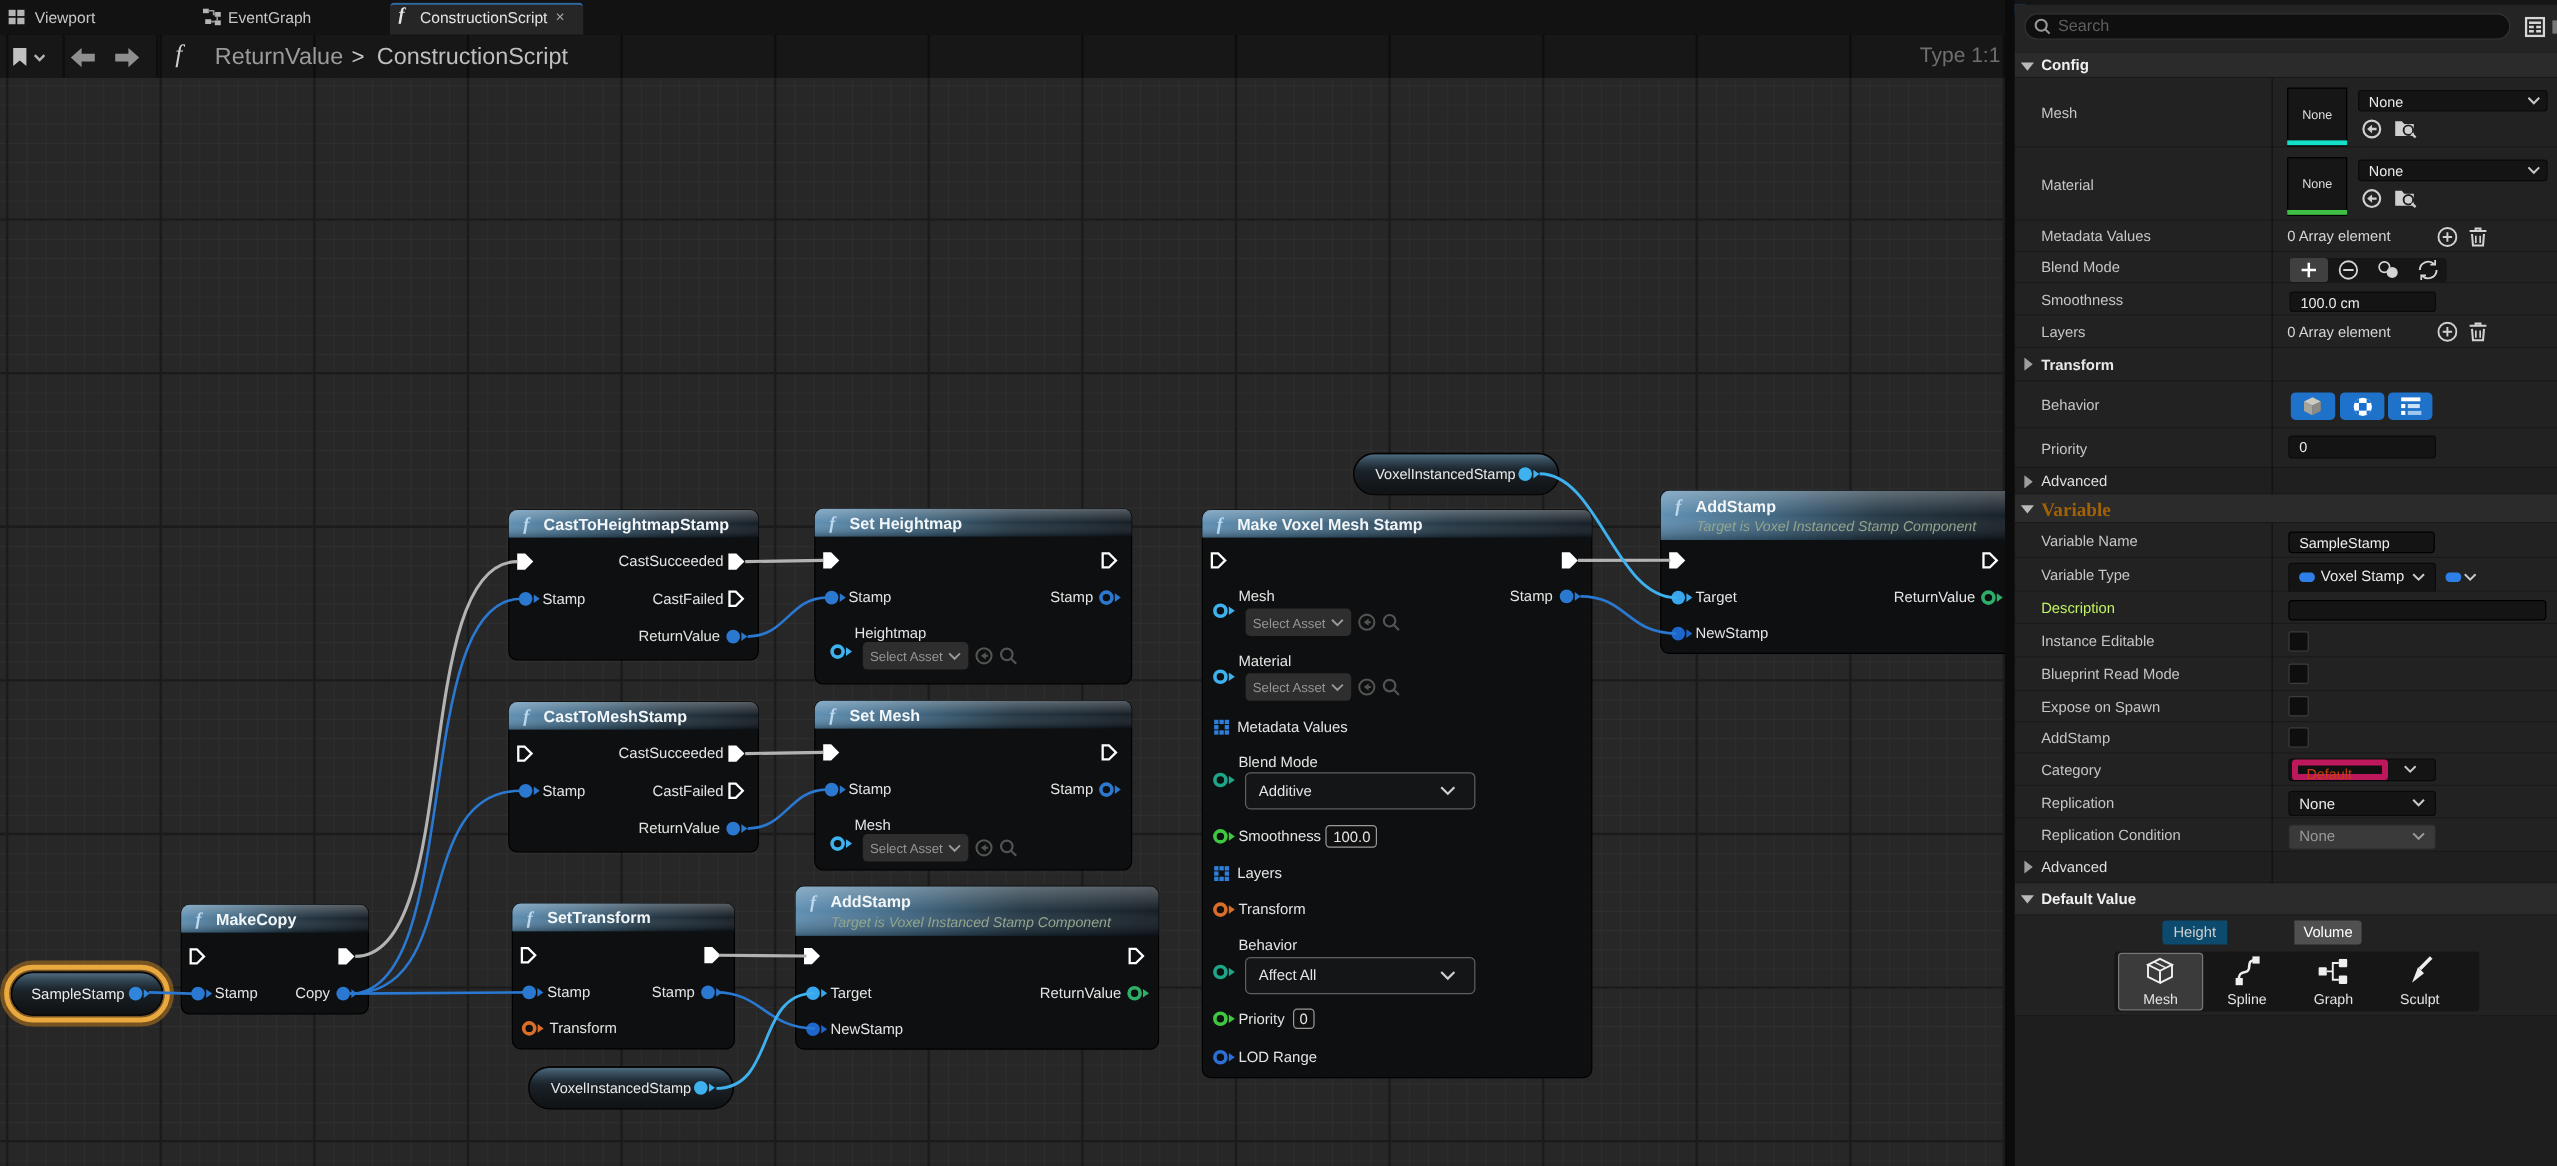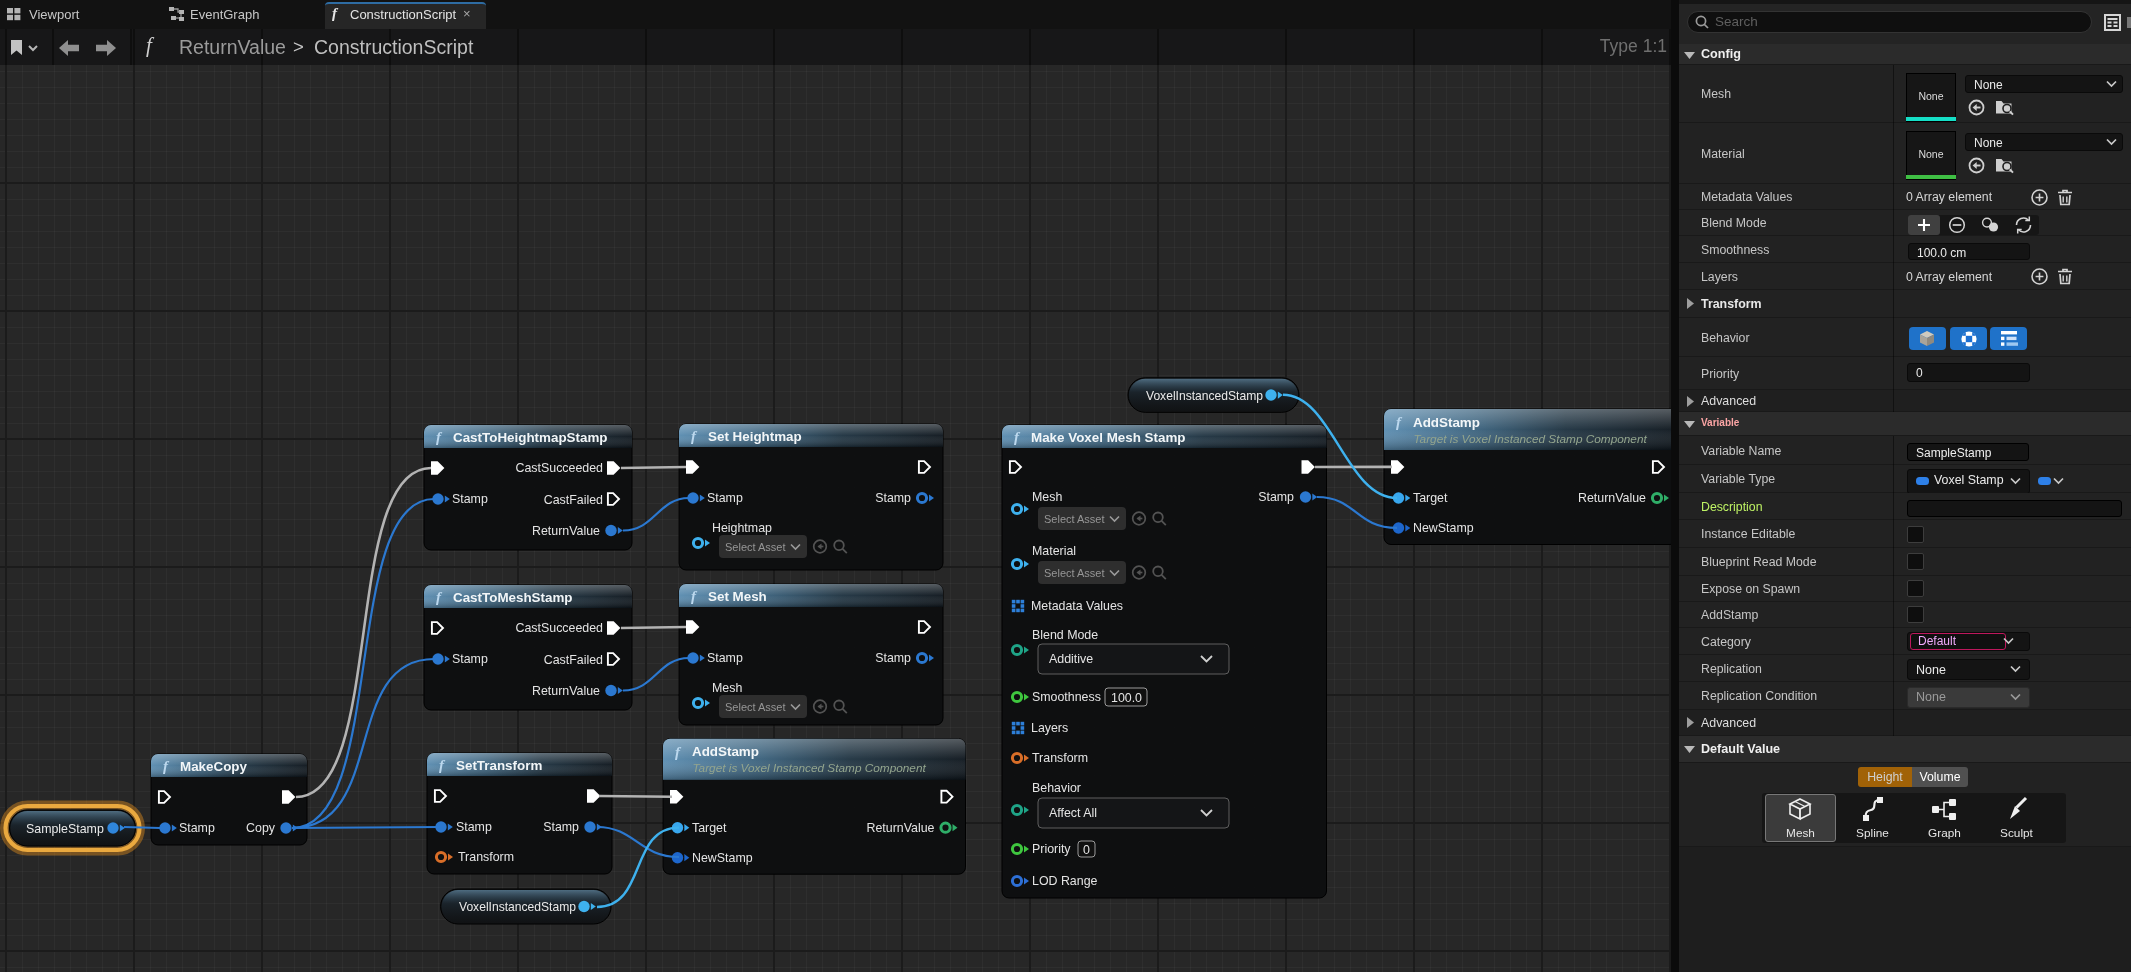--- a/index.html
+++ b/index.html
@@ -466,21 +466,21 @@
     <div class="dd" style="left:1907px;top:363px;width:123px;height:19px;line-height:17px;">0</div>
     <div class="abs" style="left:1679px;top:390px;width:452px;height:22px;background:#1f1f1f;border-bottom:1px solid #191919;"></div>
     <svg class="abs" style="left:1686px;top:396px" width="8" height="11" viewBox="0 0 8 11">
       <path d="M1,0 L8,5.5 L1,11 z" fill="#9e9e9e"></path>
     </svg>
     <div class="abs" style="left:1701px;top:394px;color:#dedede;font-size:12.4px;">Advanced</div>
     <div class="abs" style="left:1679px;top:412px;width:452px;height:24px;background:#2b2b2b;border-bottom:1px solid #191919;"></div>
     <svg class="abs" style="left:1684px;top:419px" width="11" height="10" viewBox="0 0 11 10">
       <path d="M0,2 L11,2 L5.5,9 z" fill="#b9b9b9"></path>
     </svg>
-    <div class="abs" style="left:1701px;top:416.5px;color:#fca5a5;font-weight:bold;font-size:10px;">Variable</div>
+    <div class="abs" style="left:1701px;top:416.5px;color:#a16207;font-weight:bold;font-size:16px;font-family:Liberation Serif, serif;">Variable</div>
     <div class="abs" style="left:1679px;top:436px;width:452px;height:29px;background:#222222;border-bottom:1px solid #191919;"></div>
     <div class="lbl" style="left:1701px;top:443.5px;color:#c6c6c6;">Variable Name</div>
     <div class="inp" style="left:1907px;top:443px;width:122px;height:18px;">SampleStamp</div>
     <div class="abs" style="left:1679px;top:465px;width:452px;height:28px;background:#222222;border-bottom:1px solid #191919;"></div>
     <div class="lbl" style="left:1701px;top:472.0px;color:#c6c6c6;">Variable Type</div>
     <div class="dd" style="left:1907px;top:469px;width:123px;height:25px;"></div>
     <div class="abs" style="left:1916px;top:477px;width:13px;height:7.5px;border-radius:3.5px;background:#2e80e8;"></div>
     <div class="abs" style="left:1934px;top:473px;color:#eaeaea;font-size:12.4px;">Voxel Stamp</div>
     <svg class="abs" style="left:2010px;top:477px" width="11" height="8" viewBox="0 0 11 8">
       <path d="M1,1.5 l4.5,4.5 4.5,-4.5" stroke="#c9c9c9" stroke-width="1.7" fill="none"></path>
@@ -500,21 +500,21 @@
     <div class="cb" style="left:1907px;top:553px;"></div>
     <div class="abs" style="left:1679px;top:576px;width:452px;height:26px;background:#222222;border-bottom:1px solid #191919;"></div>
     <div class="lbl" style="left:1701px;top:582.0px;color:#c6c6c6;">Expose on Spawn</div>
     <div class="cb" style="left:1907px;top:580px;"></div>
     <div class="abs" style="left:1679px;top:602px;width:452px;height:26px;background:#222222;border-bottom:1px solid #191919;"></div>
     <div class="lbl" style="left:1701px;top:608.0px;color:#c6c6c6;">AddStamp</div>
     <div class="cb" style="left:1907px;top:606px;"></div>
     <div class="abs" style="left:1679px;top:628px;width:452px;height:27px;background:#222222;border-bottom:1px solid #191919;"></div>
     <div class="lbl" style="left:1701px;top:634.5px;color:#c6c6c6;">Category</div>
     <div class="dd" style="left:1907px;top:632px;width:123px;height:19px;"></div>
-    <div class="abs" style="left:1910px;top:633px;width:96px;height:17px;background:#101010;border:1px solid #be185d;border-radius:3px;color:#f0abfc;font-size:12px;line-height:15px;padding-left:7px;">Default</div>
+    <div class="abs" style="left:1910px;top:633px;width:80px;height:17px;background:#101010;border:5px solid #be185d;border-radius:3px;color:#c2410c;font-size:12px;line-height:15px;padding-left:7px;">Default</div>
     <svg class="abs" style="left:2003px;top:637px" width="11" height="8" viewBox="0 0 11 8">
       <path d="M1,1.5 l4.5,4.5 4.5,-4.5" stroke="#c9c9c9" stroke-width="1.7" fill="none"></path>
     </svg>
     <div class="abs" style="left:1679px;top:655px;width:452px;height:27px;background:#222222;border-bottom:1px solid #191919;"></div>
     <div class="lbl" style="left:1701px;top:661.5px;color:#c6c6c6;text-align:center;">Replication</div>
     <div class="dd" style="left:1907px;top:659px;width:123px;height:21px;line-height:19px;font-size:12.5px;">None</div>
     <svg class="abs" style="left:2010px;top:665px" width="11" height="8" viewBox="0 0 11 8">
       <path d="M1,1.5 l4.5,4.5 4.5,-4.5" stroke="#c9c9c9" stroke-width="1.7" fill="none"></path>
     </svg>
     <div class="abs" style="left:1679px;top:682px;width:452px;height:28px;background:#222222;border-bottom:1px solid #191919;"></div>
@@ -527,21 +527,21 @@
     <svg class="abs" style="left:1686px;top:717px" width="8" height="11" viewBox="0 0 8 11">
       <path d="M1,0 L8,5.5 L1,11 z" fill="#9e9e9e"></path>
     </svg>
     <div class="abs" style="left:1701px;top:716px;color:#dedede;font-size:12.4px;">Advanced</div>
     <div class="abs" style="left:1679px;top:736px;width:452px;height:27px;background:#2b2b2b;border-bottom:1px solid #191919;"></div>
     <svg class="abs" style="left:1684px;top:744px" width="11" height="10" viewBox="0 0 11 10">
       <path d="M0,2 L11,2 L5.5,9 z" fill="#b9b9b9"></path>
     </svg>
     <div class="abs" style="left:1701px;top:742.0px;color:#efefef;font-weight:bold;font-size:12.6px;">Default Value</div>
     <div class="abs" style="left:1679px;top:763px;width:452px;height:84px;background:#222222;border-bottom:1px solid #191919;"></div>
-    <div class="abs" style="left:1858px;top:767px;width:54px;height:20px;background:#a16207;border-radius:3px 0 0 3px;color:#cfcfcf;font-size:12.3px;text-align:center;line-height:20px;">Height</div>
+    <div class="abs" style="left:1802px;top:767px;width:54px;height:20px;background:#0c4a6e;border-radius:3px 0 0 3px;color:#cfcfcf;font-size:12.3px;text-align:center;line-height:20px;">Height</div>
     <div class="abs" style="left:1912px;top:767px;width:56px;height:20px;background:#505050;border-radius:0 3px 3px 0;color:#fff;font-size:12.3px;text-align:center;line-height:20px;">Volume</div>
     <div class="abs" style="left:1762px;top:793px;width:304px;height:50px;background:#161616;border-radius:3px;"></div>
     <div class="abs" style="left:1765px;top:794px;width:71px;height:48px;background:#3b3b3b;border:1px solid #777;border-radius:3px;"></div>
     <div class="abs" style="left:1765px;top:826px;width:71px;text-align:center;color:#e5e5e5;font-size:11.8px;">Mesh</div>
     <div class="abs" style="left:1837px;top:826px;width:71px;text-align:center;color:#e5e5e5;font-size:11.8px;">Spline</div>
     <div class="abs" style="left:1909px;top:826px;width:71px;text-align:center;color:#e5e5e5;font-size:11.8px;">Graph</div>
     <div class="abs" style="left:1981px;top:826px;width:71px;text-align:center;color:#e5e5e5;font-size:11.8px;">Sculpt</div>
     <svg class="abs" style="left:1786px;top:797px" width="28" height="26" viewBox="0 0 28 26">
 <g fill="none" stroke="#efefef" stroke-width="1.6">
         <path d="M14,2 L24,7 L14,12 L4,7 z"></path>

